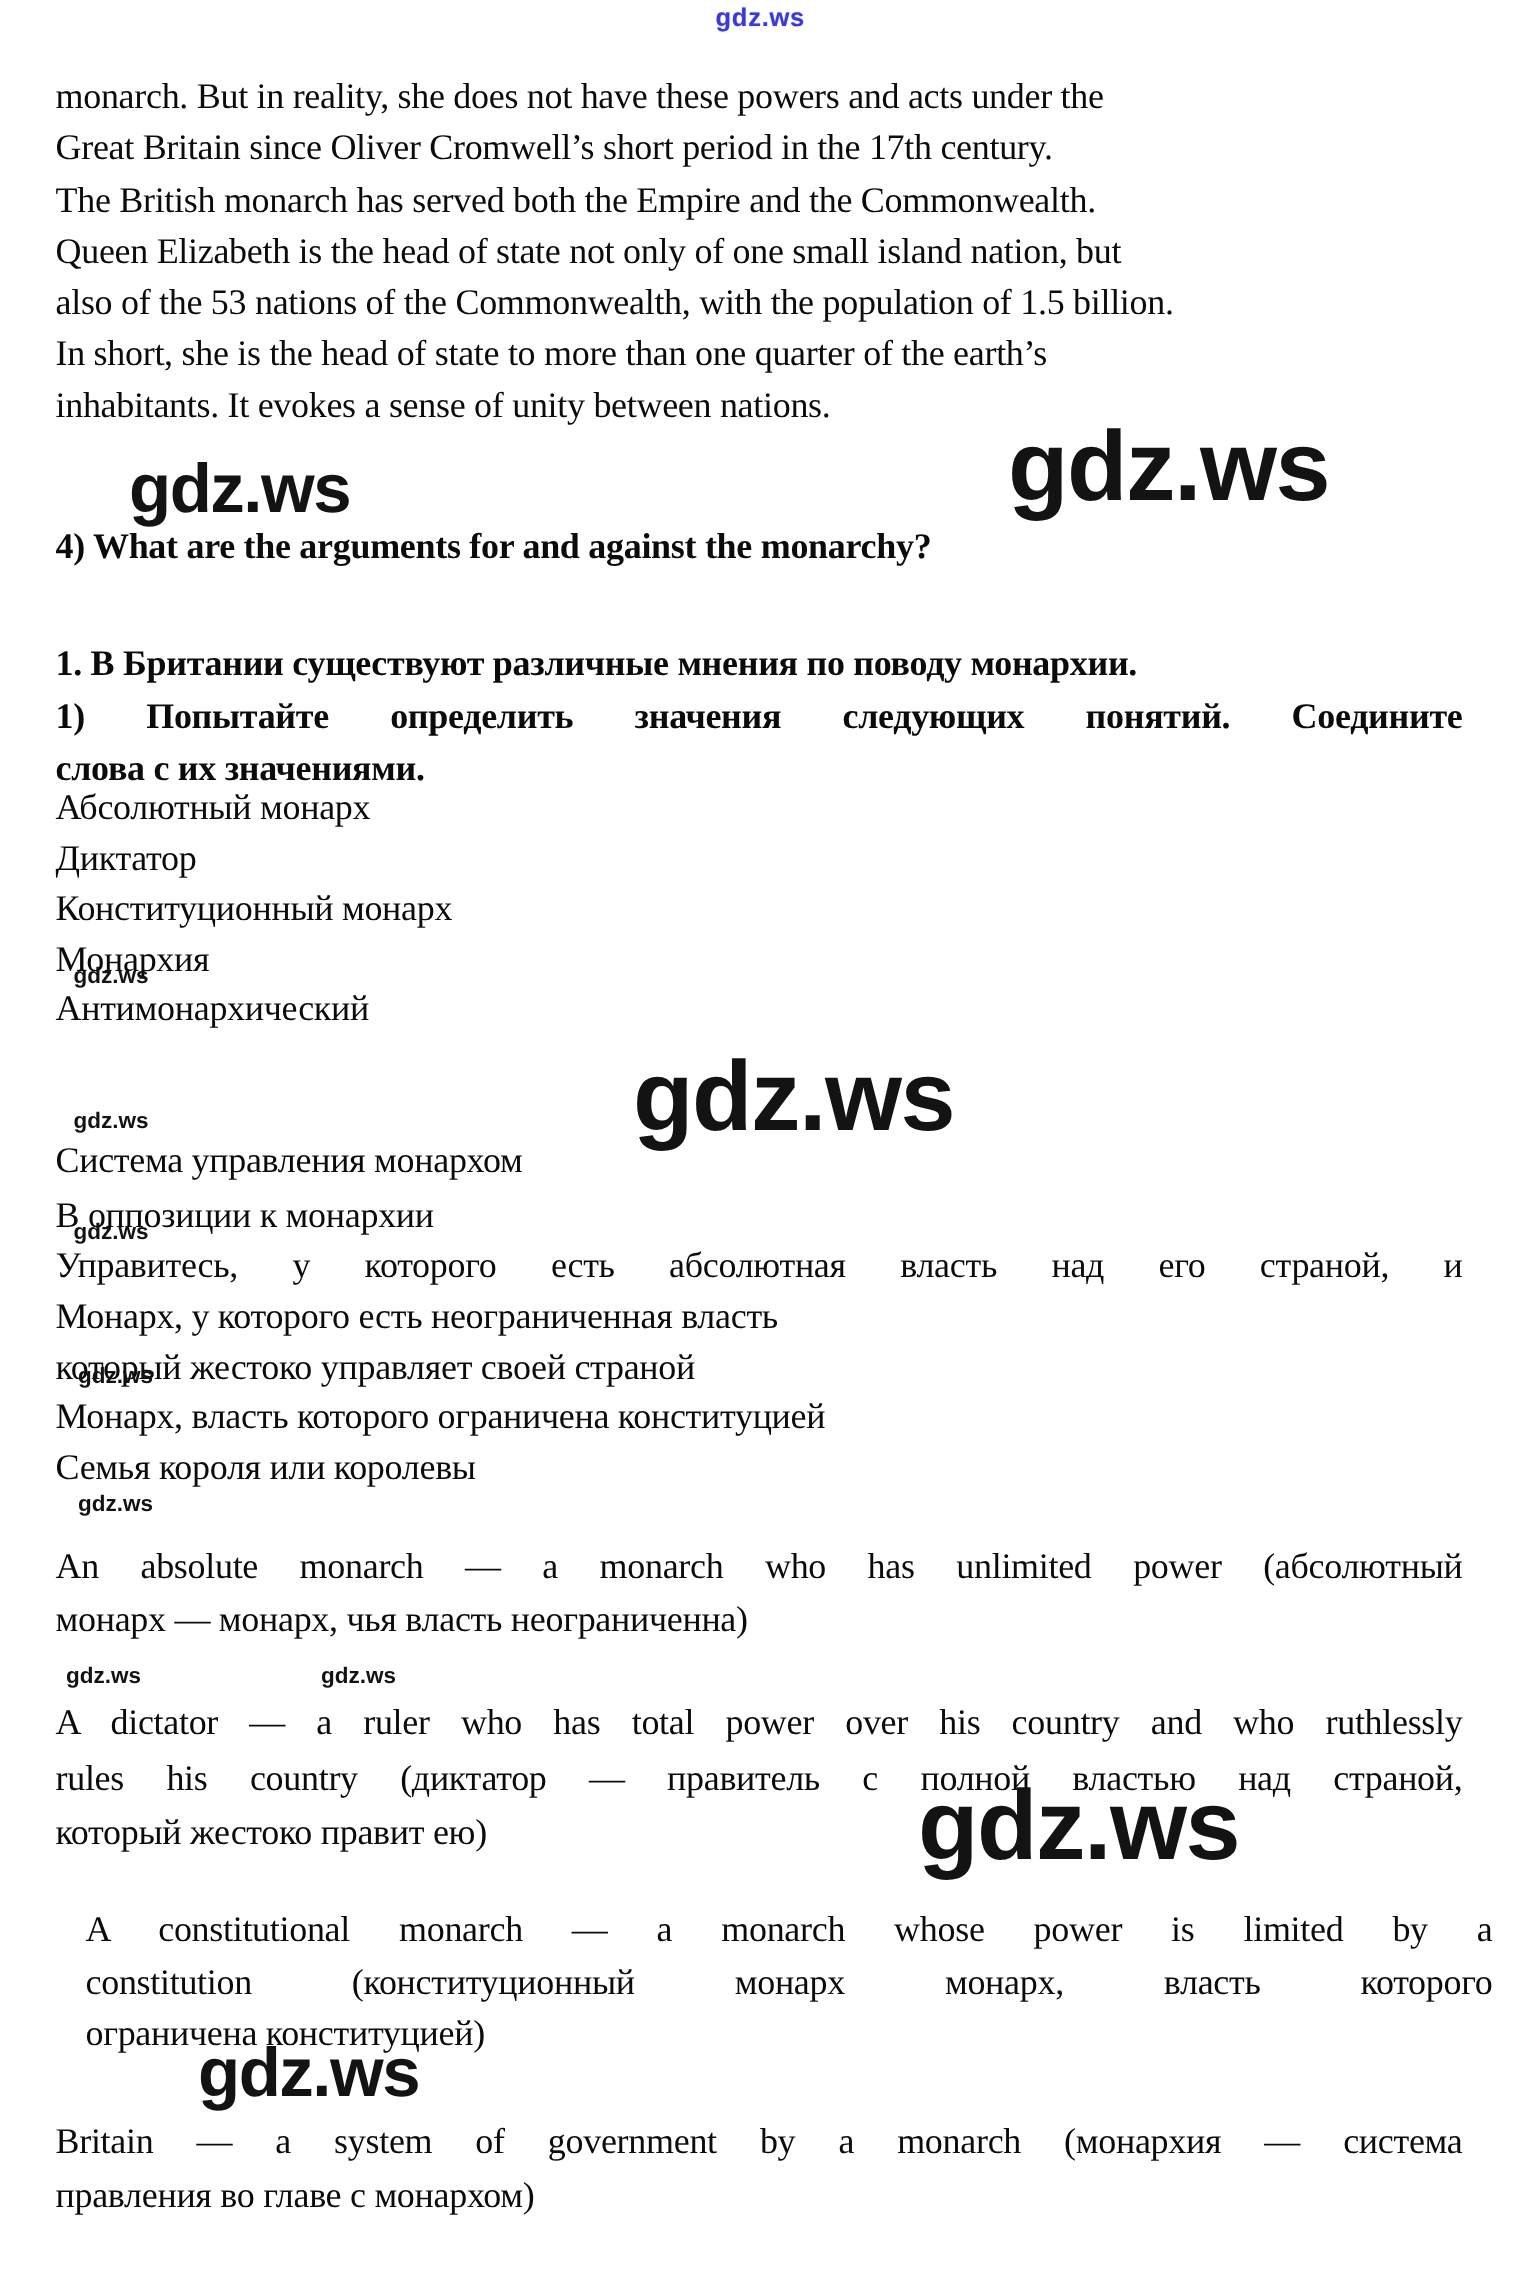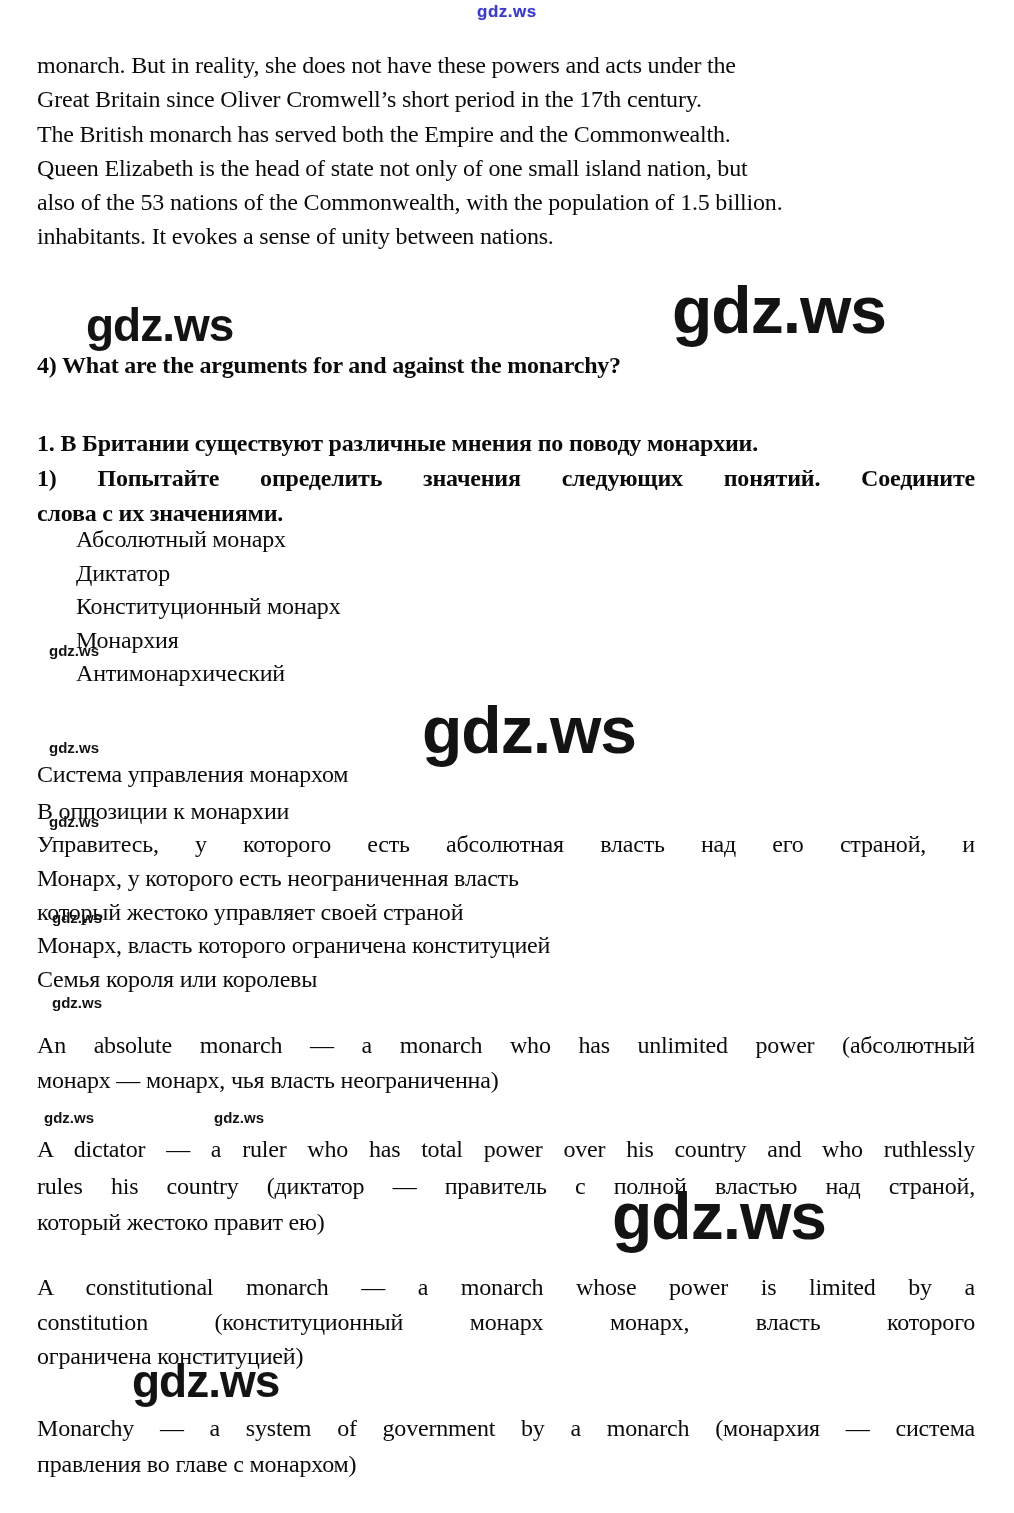--- a/index.html
+++ b/index.html
@@ -40,35 +40,36 @@
 <body>
 
 <div class="wm wm-top" style="left:477px; top:3px;">gdz.ws</div>
 
 <div class="blk" style="top:48px; line-height:34.3px;">
   <div class="ln">monarch. But in reality, she does not have these powers and acts under the</div>
   <div class="ln">Great Britain since Oliver Cromwell’s short period in the 17th century.</div>
   <div class="ln">The British monarch has served both the Empire and the Commonwealth.</div>
   <div class="ln">Queen Elizabeth is the head of state not only of one small island nation, but</div>
   <div class="ln">also of the 53 nations of the Commonwealth, with the population of 1.5 billion.</div>
+  <div class="ln">In short, she is the head of state to more than one quarter of the earth’s</div>
   <div class="ln">inhabitants. It evokes a sense of unity between nations.</div>
 </div>
 
 <div class="wm wm-mid" style="left:86px; top:300px;">gdz.ws</div>
 <div class="wm wm-big" style="left:672px; top:274px;">gdz.ws</div>
 
 <div class="blk b" style="top:352px;">4) What are the arguments for and against the monarchy?</div>
 
 <div class="blk b" style="top:426px; line-height:35.2px;">
   <div class="ln">1. В Британии существуют различные мнения по поводу монархии.</div>
   <div class="ln just">1) Попытайте определить значения следующих понятий. Соедините</div>
   <div class="ln">слова с их значениями.</div>
 </div>
 
-<div class="blk" style="top:523px; line-height:33.5px;margin-left:39px;">
+<div class="blk" style="top:523px; line-height:33.5px;">
   <div class="ln">Абсолютный монарх</div>
   <div class="ln">Диктатор</div>
   <div class="ln">Конституционный монарх</div>
   <div class="ln">Монархия</div>
   <div class="ln">Антимонархический</div>
 </div>
 
 <div class="wm wm-small" style="left:49px; top:643px;">gdz.ws</div>
 <div class="wm wm-big" style="left:422px; top:694px;">gdz.ws</div>
 <div class="wm wm-small" style="left:49px; top:740px;">gdz.ws</div>
@@ -100,24 +101,24 @@
 <div class="wm wm-small" style="left:214px; top:1110px;">gdz.ws</div>
 
 <div class="blk" style="top:1131px; line-height:36.5px;">
   <div class="ln just">A dictator — a ruler who has total power over his country and who ruthlessly</div>
   <div class="ln just">rules his country (диктатор — правитель с полной властью над страной,</div>
   <div class="ln">который жестоко правит ею)</div>
 </div>
 
 <div class="wm wm-big" style="left:612px; top:1180px;">gdz.ws</div>
 
-<div class="blk" style="top:1270px; line-height:34.5px;">
+<div class="blk" style="top:1270px; line-height:34.5px;margin-left:20px;">
   <div class="ln just">A constitutional monarch — a monarch whose power is limited by a</div>
   <div class="ln just">constitution (конституционный монарх монарх, власть которого</div>
   <div class="ln">ограничена конституцией)</div>
 </div>
 
 <div class="wm wm-mid" style="left:132px; top:1356px;">gdz.ws</div>
 
 <div class="blk" style="top:1411px; line-height:35.5px;">
-  <div class="ln just">Monarchy — a system of government by a monarch (монархия — система</div>
+  <div class="ln just">Britain — a system of government by a monarch (монархия — система</div>
   <div class="ln">правления во главе с монархом)</div>
 </div>
 
 </body></html>

